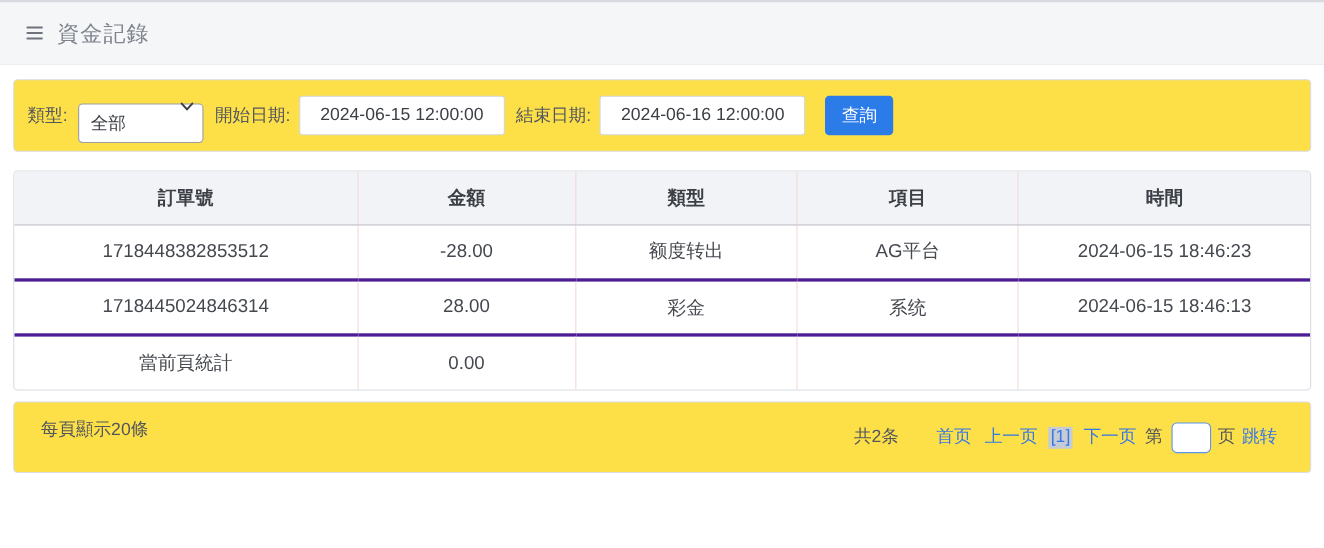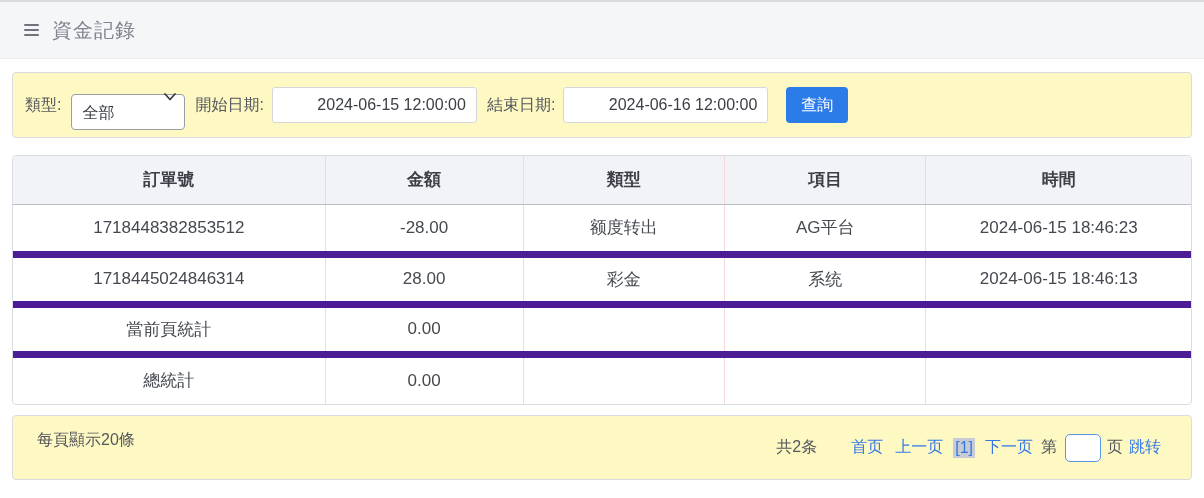--- a/index.html
+++ b/index.html
@@ -19,21 +19,21 @@
   }
   .menu-icon { display: inline-flex; flex-direction: column; gap: 3px; cursor: pointer; }
   .menu-icon i { display: block; width: 15px; height: 2px; background: #6f747c; border-radius: 1px; }
   .page-title { font-size: 20px; color: #7f848d; letter-spacing: 1px; }
 
   
   .panel {
     margin: 0 12px;
     border: 1px solid #d9dce2;
     border-radius: 4px;
-    background: #fef9c3;
+    background: #fde047;
   }
 
   
   .filterbar {
     margin-top: 13px;
     height: 66px;
     display: flex;
     align-items: center;
     padding: 0 12px;
   }
@@ -51,29 +51,29 @@
     font-size: 16px;
     color: #3c4046;
     padding: 0 26px 0 10px;
     margin-top: 14px;
   }
   .chev {
     position: absolute; right: 9px; top: 13px;
     pointer-events: none;
   }
   .date-input {
-    width: 205px;
+    width: 187px;
     height: 36px;
     border: 1px solid #d3d6dc;
     border-radius: 3px;
     background: #ffffff;
     font-family: inherit;
     font-size: 16px;
     color: #3c4046;
-    text-align: right;
+    text-align: center;
     padding: 0 10px;
     margin: 0 10px 0 8px;
   }
   .search-btn {
     height: 36px;
     padding: 0 15px;
     margin-left: 8px;
     background: #2b7be9;
     color: #ffffff;
     font-family: inherit;
@@ -100,21 +100,21 @@
     color: #3c4046;
     border-bottom: 1px solid #b9bdc4;
     border-right: 1px solid #f3d9d9;
   }
   th:last-child { border-right: none; }
   td {
     height: 50px;
     text-align: center;
     font-size: 17px;
     color: #45494f;
-    border-bottom: 7px solid #4c1d95;
+    border-bottom: 3px solid #4c1d95;
     border-right: 1px solid #f3d9d9;
     white-space: nowrap;
     overflow: hidden;
   }
   td:last-child { border-right: none; }
   tr:last-child td { border-bottom: none; }
 
   
   .footerbar {
     margin-top: 10px;
@@ -206,27 +206,20 @@
         <td>系统</td>
         <td>2024-06-15 18:46:13</td>
       </tr>
       <tr>
         <td>當前頁統計</td>
         <td>0.00</td>
         <td></td>
         <td></td>
         <td></td>
       </tr>
-      <tr>
-        <td>總統計</td>
-        <td>0.00</td>
-        <td></td>
-        <td></td>
-        <td></td>
-      </tr>
     </tbody>
   </table>
 </div>
 
 <div class="panel footerbar">
   <span class="pagesize-text">每頁顯示20條</span>
   <div class="pagination">
     <span class="pg-total">共2条</span>
     <a class="pg-link">首页</a>
     <a class="pg-link">上一页</a>

